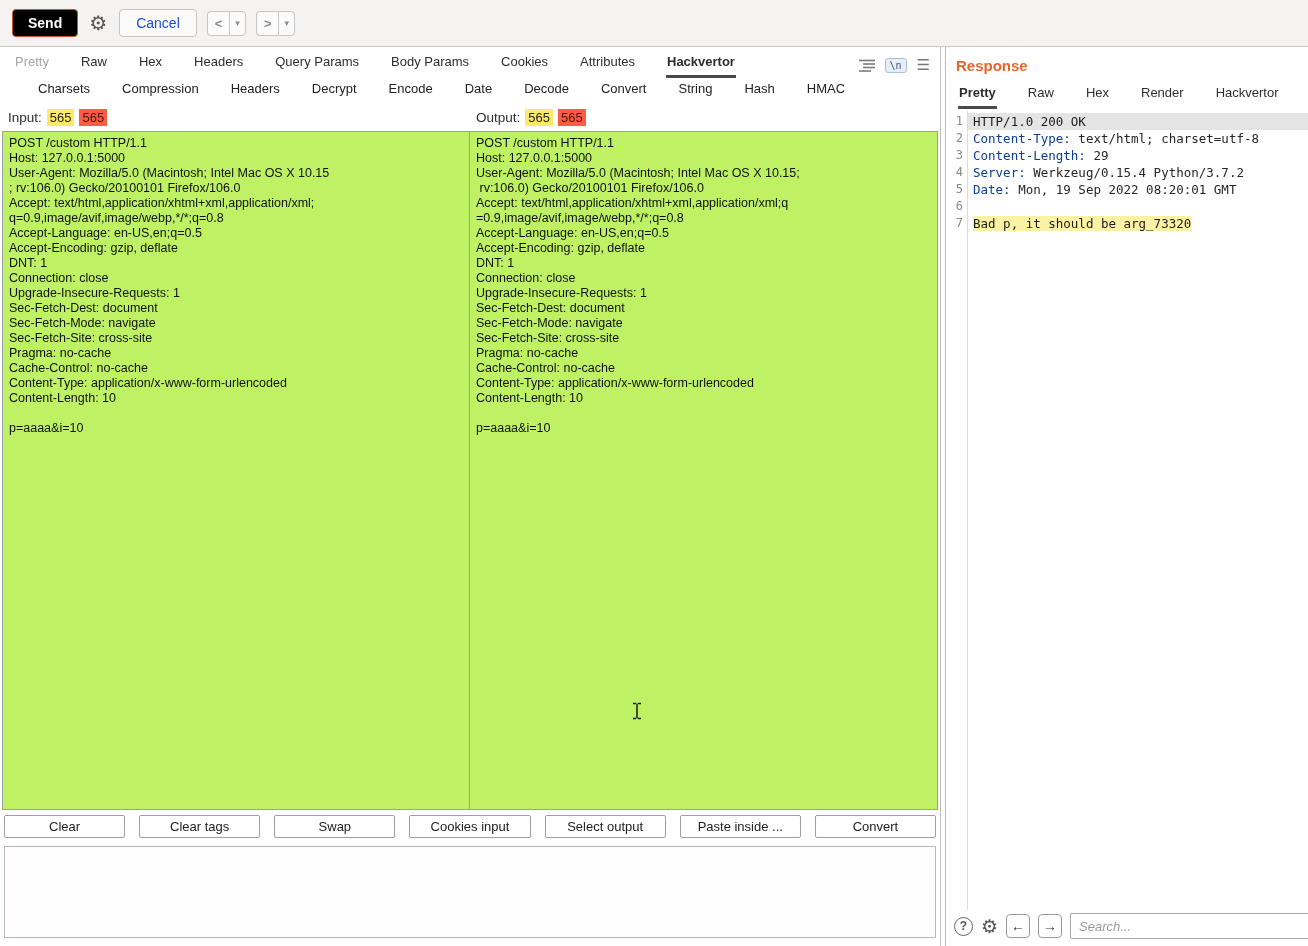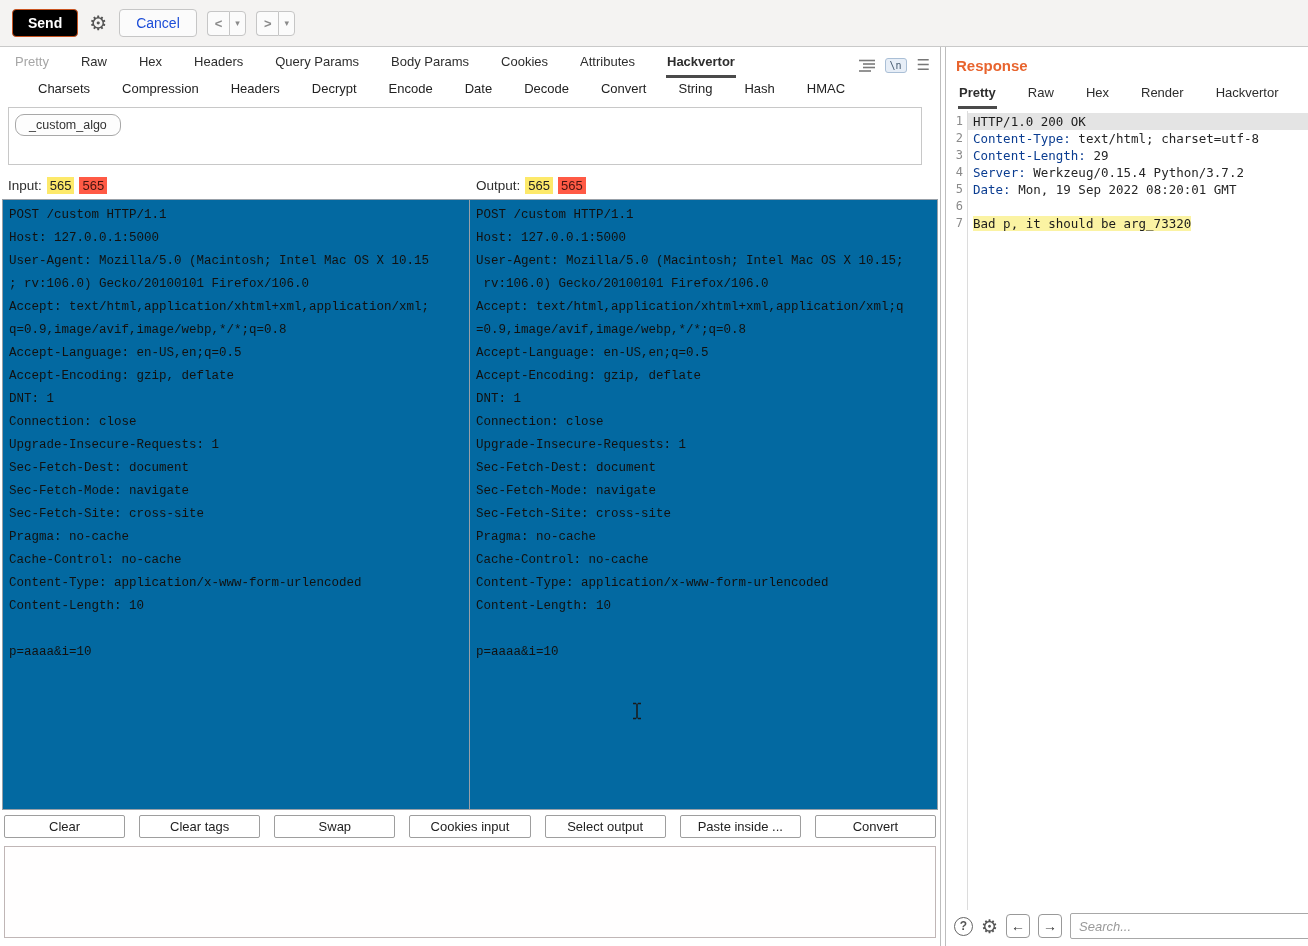--- a/index.html
+++ b/index.html
@@ -57,22 +57,22 @@
   .io-row { display: flex; height: 28px; align-items: center; font-size: 13.5px; }
   .io-half { width: 50%; display: flex; align-items: center; }
   .io-half.left { padding-left: 8px; }
   .io-half.right { padding-left: 6px; }
   .badge { margin-left: 5px; padding: 1px 3px; font-size: 13px; color: #222; }
   .badge.yellow { background: #fde96a; }
   .badge.red { background: #ff5a45; color: #471510; }
 
   
   .panes { flex: 1 1 auto; display: flex; margin: 0 2px; min-height: 0; }
-  .pane { width: 50%; border: 1px solid #98a0a8; background: #0369a1; overflow: hidden;
-    font-family: Liberation Mono, monospace; font-size: 12.5px; line-height: 23px;
+  .pane { width: 50%; border: 1px solid #98a0a8; background: #bef264; overflow: hidden;
+    font-family: Liberation Sans, sans-serif; font-size: 12.5px; line-height: 15px;
     white-space: pre; padding: 4px 6px; color: #111; }
   .pane.right { border-left: none; }
 
   
   .actions { display: flex; gap: 14px; margin: 5px 4px; }
   .actions button { flex: 1 1 0; font-size: 13px; color: #222; background: #fff;
     border: 1px solid #9e9e9e; border-radius: 2px; padding: 3px 0; cursor: pointer; }
 
   
   .preview-area { margin: 3px 4px 8px; height: 92px; border: 1px solid #c0b6b6;
@@ -165,23 +165,20 @@
         <span class="hv-tab">Decrypt</span>
         <span class="hv-tab">Encode</span>
         <span class="hv-tab">Date</span>
         <span class="hv-tab">Decode</span>
         <span class="hv-tab">Convert</span>
         <span class="hv-tab">String</span>
         <span class="hv-tab">Hash</span>
         <span class="hv-tab">HMAC</span>
       </div>
 
-      <div class="custom-box">
-        <button class="tag-btn">_custom_algo</button>
-      </div>
 
       <div class="io-row">
         <div class="io-half left">
           <span>Input:</span>
           <span class="badge yellow">565</span>
           <span class="badge red">565</span>
         </div>
         <div class="io-half right">
           <span>Output:</span>
           <span class="badge yellow">565</span>

